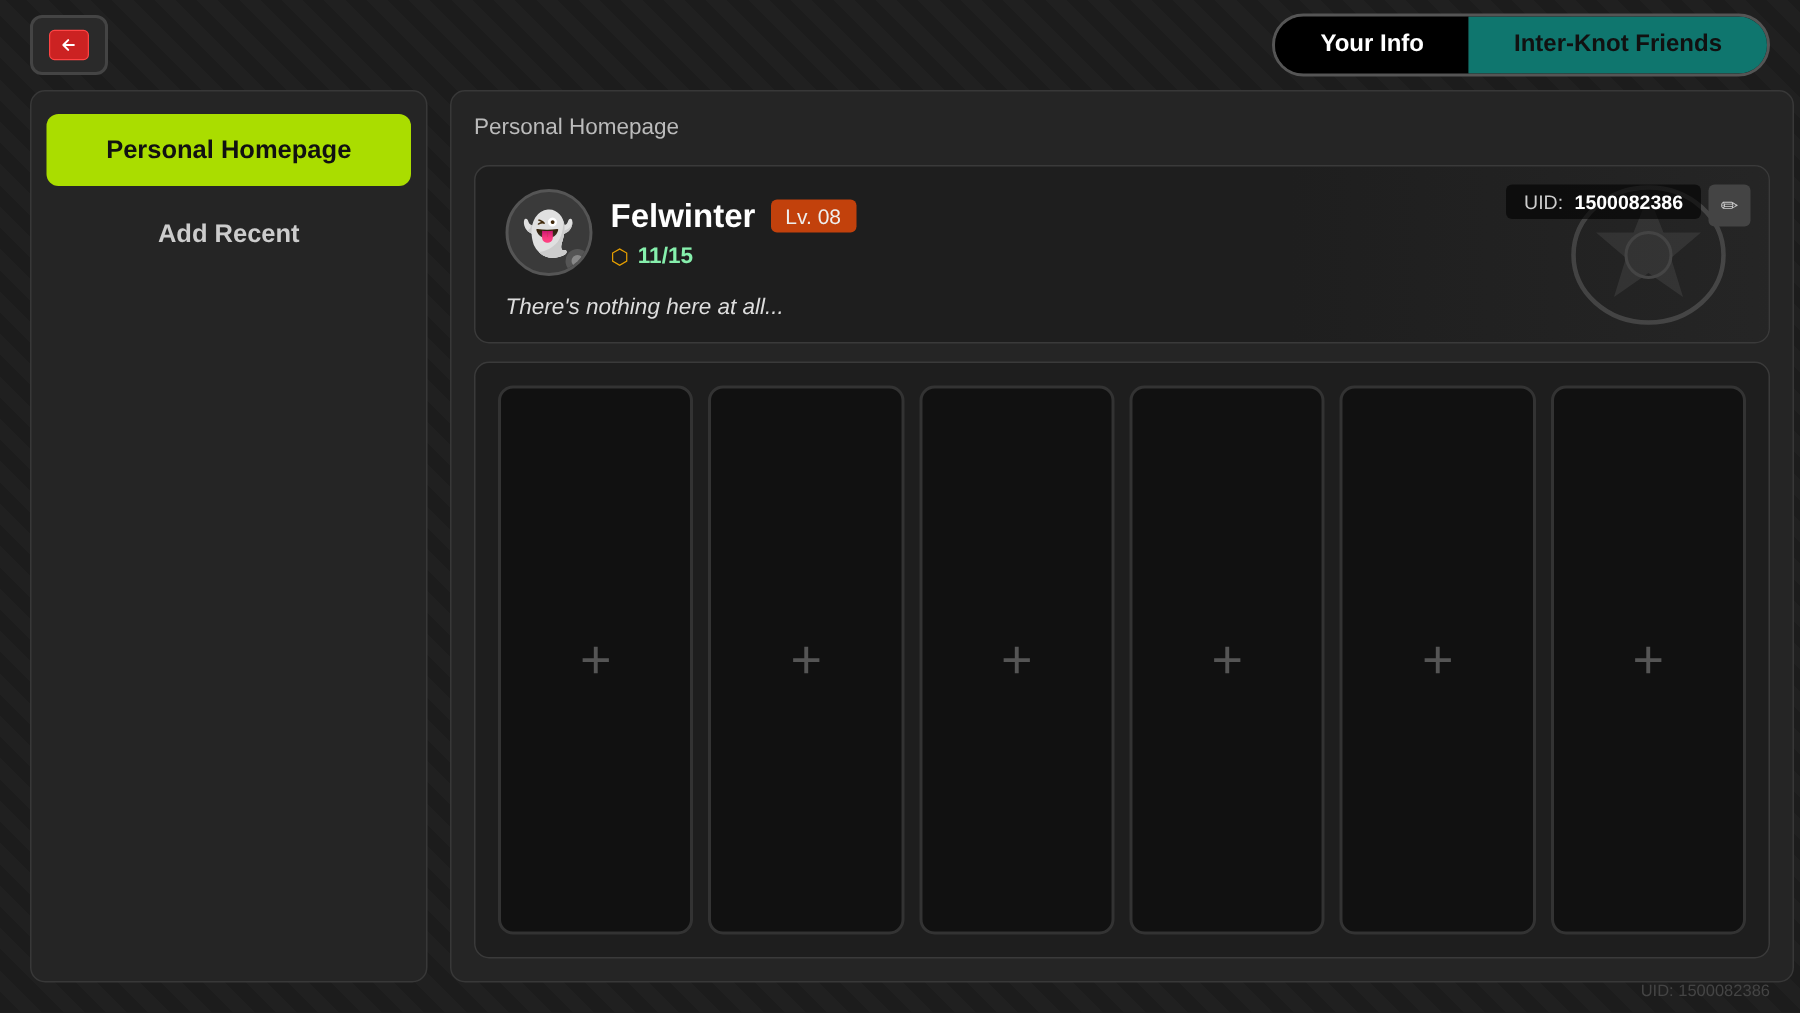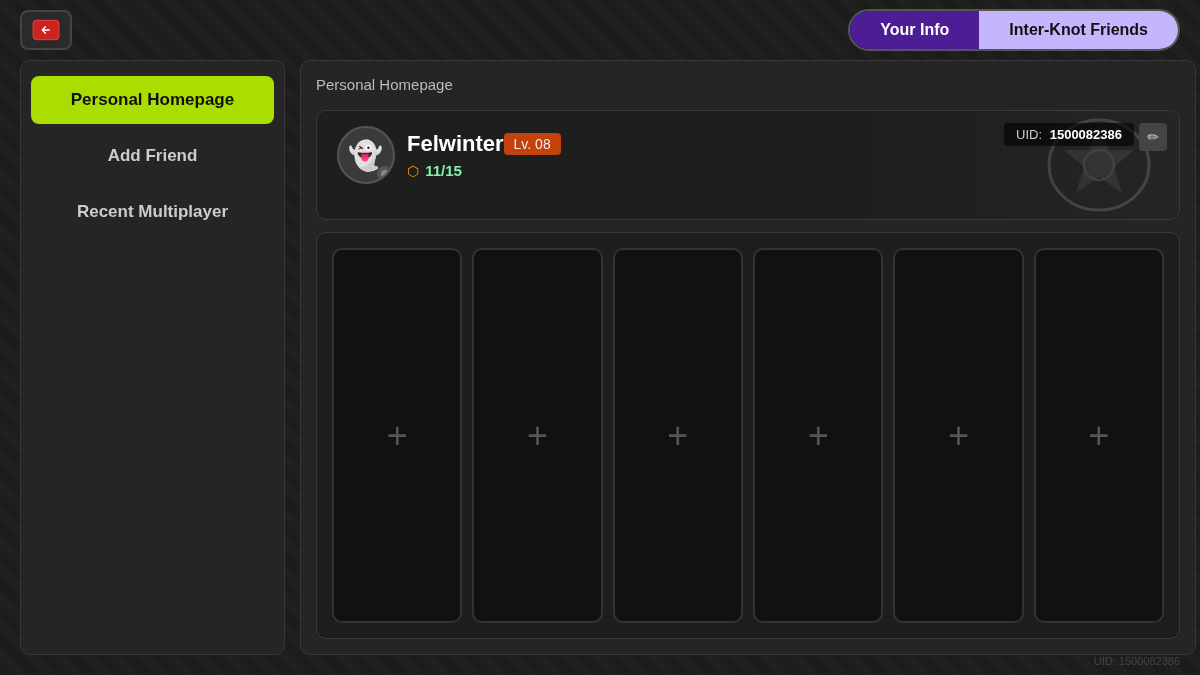--- a/index.html
+++ b/index.html
@@ -65,32 +65,32 @@
 
     .top-right-buttons {
       display: flex;
       gap: 0;
       border-radius: 25px;
       overflow: hidden;
       border: 2px solid #555;
     }
 
     .your-info-btn {
-      background: #4c1d95;
+      background: #000000;
       color: #fff;
       padding: 10px 30px;
       font-size: 16px;
       font-weight: bold;
       cursor: pointer;
       border: none;
       outline: none;
     }
 
     .inter-knot-btn {
-      background: #c4b5fd;
+      background: #0f766e;
       color: #111;
       padding: 10px 30px;
       font-size: 16px;
       font-weight: bold;
       cursor: pointer;
       border: none;
       outline: none;
     }
 
     
@@ -224,21 +224,21 @@
       justify-content: center;
     }
 
     .profile-name-area {
       flex: 1;
     }
 
     .profile-name-row {
       display: flex;
       align-items: center;
-      gap: 0;
+      gap: 10px;
     }
 
     .profile-username {
       color: #fff;
       font-size: 22px;
       font-weight: bold;
     }
 
     .profile-level {
       background: #c2410c;
@@ -364,24 +364,21 @@
     </div>
   </div>
 
   <div class="content-area">
 
     <div class="sidebar">
       <div class="sidebar-item active">
         <span>Personal Homepage</span>
       </div>
       <div class="sidebar-item">
-        <span>Add Friend</span>
-      </div>
-      <div class="sidebar-item">
-        <span>Recent Multiplayer</span>
+        <span>Add Recent</span>
       </div>
     </div>
 
     <div class="right-panel">
       <div class="panel-title">Personal Homepage</div>
 
       <div class="profile-card">
         <div class="profile-card-bg"></div>
 
         <svg class="profile-card-emblem" viewBox="0 0 120 100" fill="white" xmlns="http://www.w3.org/2000/svg">
@@ -412,20 +409,21 @@
           </div>
         </div>
 
         <div class="uid-badge">
           <span>UID:</span>
           <span style="margin-left:4px; font-weight:bold; color:#fff;">1500082386</span>
         </div>
 
         <div class="edit-button">✏</div>
 
+        <div class="profile-bio">There's nothing here at all...</div>
       </div>
 
       <div class="character-slots">
         <div class="char-slot">
           <span class="char-slot-plus">+</span>
         </div>
         <div class="char-slot">
           <span class="char-slot-plus">+</span>
         </div>
         <div class="char-slot">

